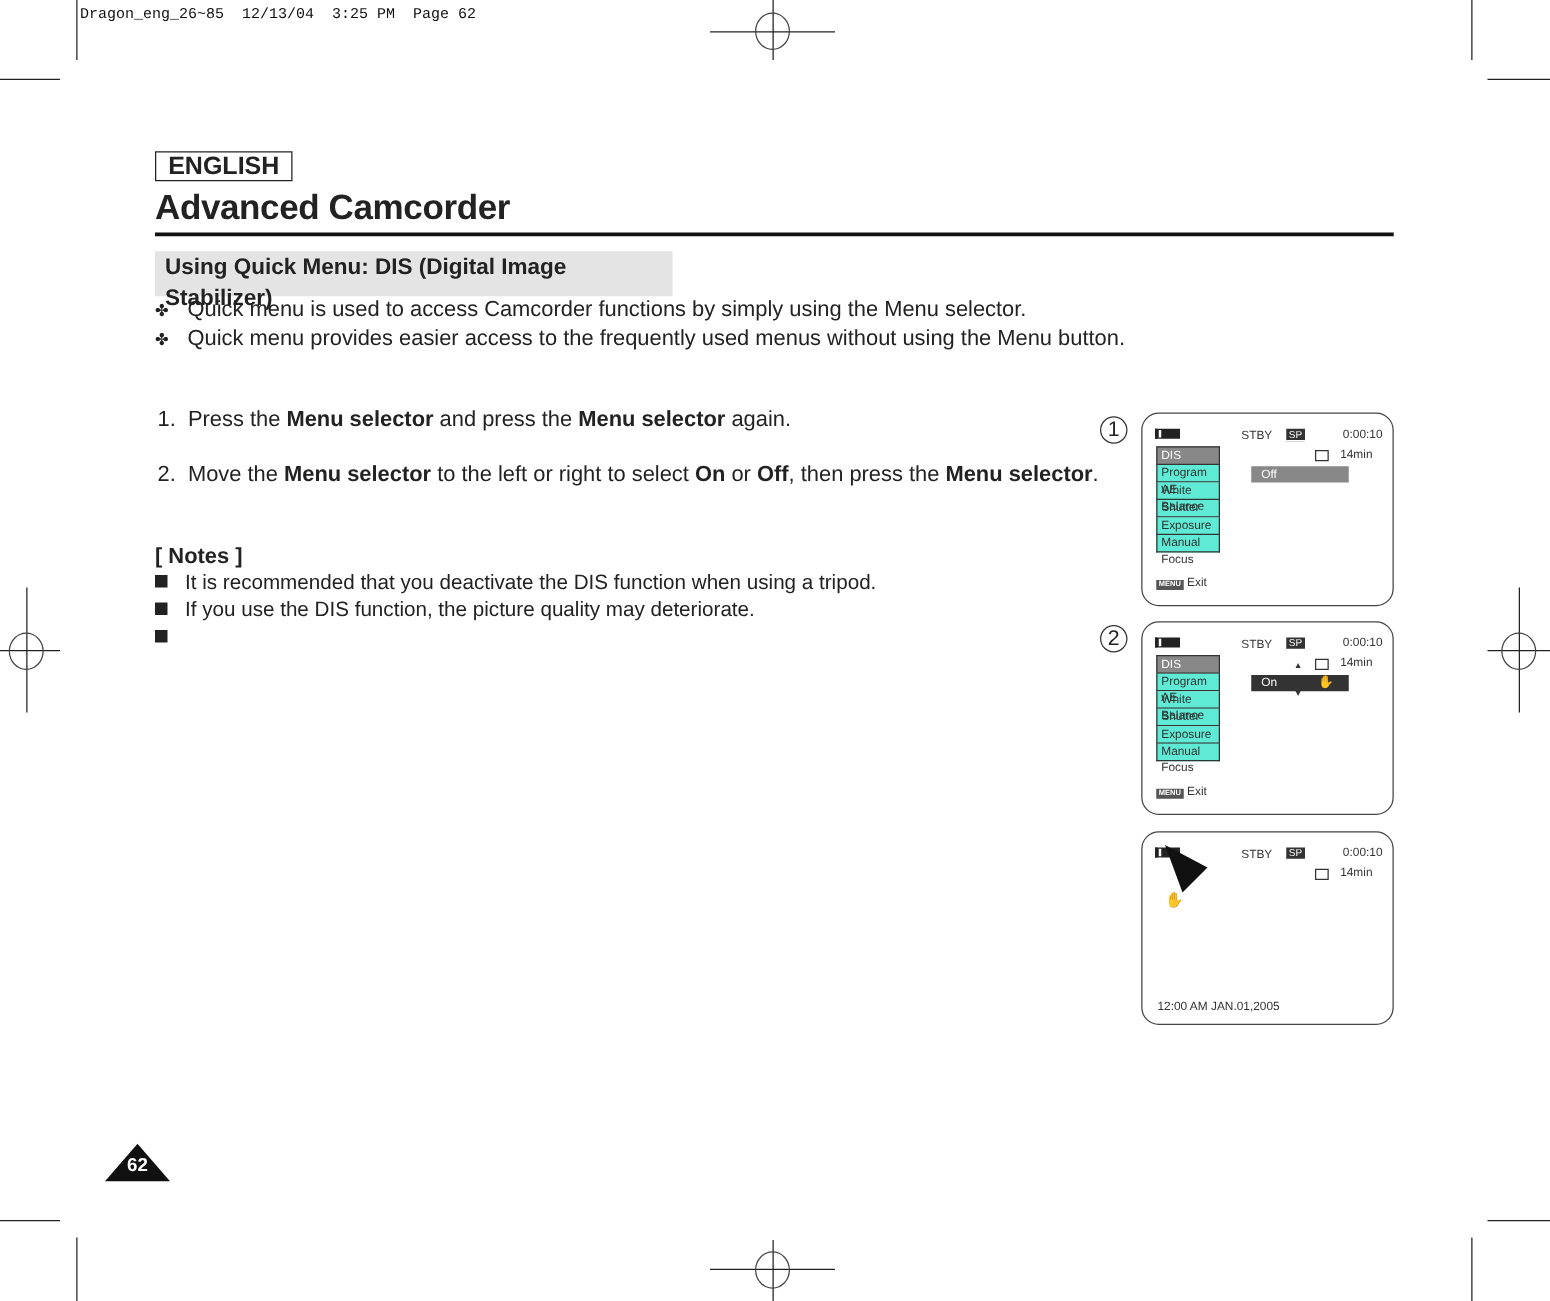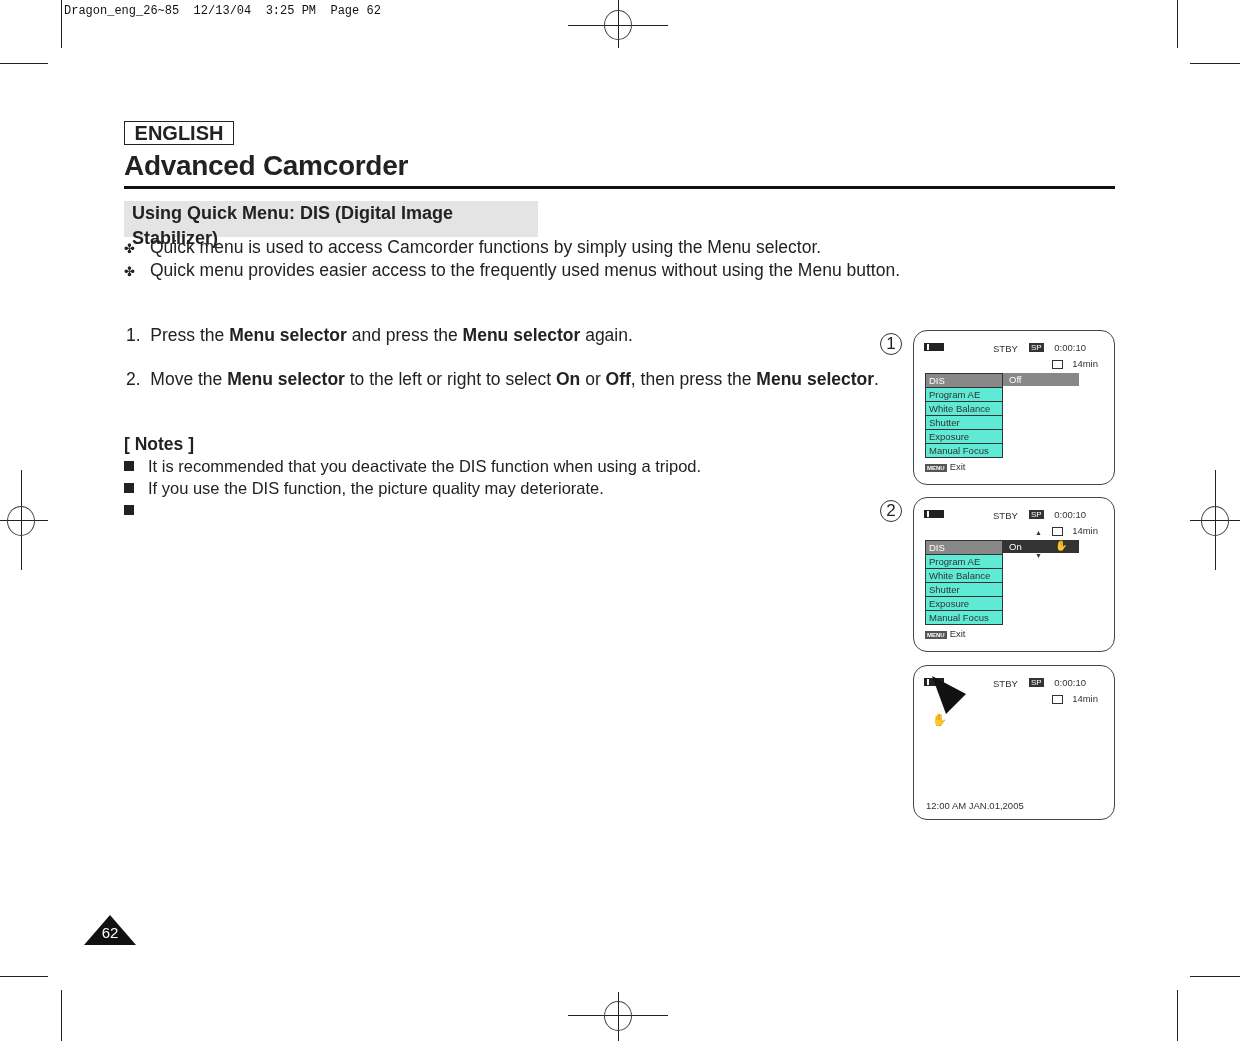--- a/index.html
+++ b/index.html
@@ -13,31 +13,31 @@
   .title { position:absolute; left:124px; top:150px; font-size:28px; font-weight:bold; letter-spacing:-0.3px; }
   .rule { position:absolute; left:124px; top:186px; width:991px; height:3px; background:#111; }
   .subhdr { position:absolute; left:124px; top:201px; width:414px; height:36px; background:#e4e4e4; font-weight:bold; font-size:18px; line-height:25px; padding-left:8px; box-sizing:border-box; }
   .bullet { position:absolute; left:124px; font-size:17.5px; }
   .bullet .sym { display:inline-block; width:26px; font-size:13px; }
   .step { position:absolute; left:126px; font-size:17.5px; }
   .notes-h { position:absolute; left:124px; top:434px; font-size:17.5px; font-weight:bold; }
   .note { position:absolute; left:124px; font-size:16.5px; }
   .note .sq { display:inline-block; width:10px; height:10px; background:#222; margin-right:14px; vertical-align:1px; }
   .pagenum { position:absolute; left:84px; top:915px; width:0; height:0; border-left:26px solid transparent; border-right:26px solid transparent; border-bottom:30px solid #111; }
-  .pagenum-t { position:absolute; left:96px; top:924px; width:28px; text-align:center; color:#fff; font-weight:normal; font-size:15px; }
+  .pagenum-t { position:absolute; left:96px; top:924px; width:28px; text-align:center; color:#fff; font-weight:bold; font-size:15px; }
   .num-circ { position:absolute; width:20px; height:20px; border:1px solid #333; border-radius:50%; font-size:17px; text-align:center; line-height:20px; }
   .screen { position:absolute; border:1px solid #444; border-radius:14px; background:#fff; font-size:9.5px; color:#333; }
   .scr-bat { position:absolute; left:10px; top:12px; width:18px; height:8px; background:#222; border-left:2px solid #222; }
   .scr-bat::before { content:""; position:absolute; left:1px; top:1px; width:2px; height:6px; background:#fff; }
   .scr-stby { position:absolute; left:79px; top:12px; }
   .scr-sp { position:absolute; left:115px; top:12px; background:#333; color:#fff; font-size:8px; padding:0 2px; border-bottom:1px solid #fff; }
-  .scr-time { position:absolute; right:28px; top:11px;margin-left:32px; }
+  .scr-time { position:absolute; right:8px; top:11px;margin-left:32px; }
   .scr-tape { position:absolute; left:138px; top:29px; width:9px; height:7px; border:1px solid #333; }
   .scr-min { position:absolute; right:16px; top:27px; }
-  .menu { position:absolute; left:11px; top:42px; width:78px; }
+  .menu { position:absolute; left:11px; top:26px; width:51px; }
   .mi { height:13px; border:1px solid #333; border-top:none; background:#5eead4; padding-left:3px; line-height:13px; font-size:9.5px; }
   .mi.first { background:#888; color:#fff; border-top:1px solid #333; }
   .selbar { position:absolute; left:87px; top:42px; width:70px; height:13px; line-height:13px; padding-left:8px; font-size:9.5px; }
   .exit { position:absolute; left:11px; top:130px; }
   .exit .mb { display:inline-block; background:#555; color:#fff; font-size:6px; padding:1px 2px; margin-right:3px; font-weight:bold; }
 </style>
 </head>
 <body>
 
 <div class="page">

